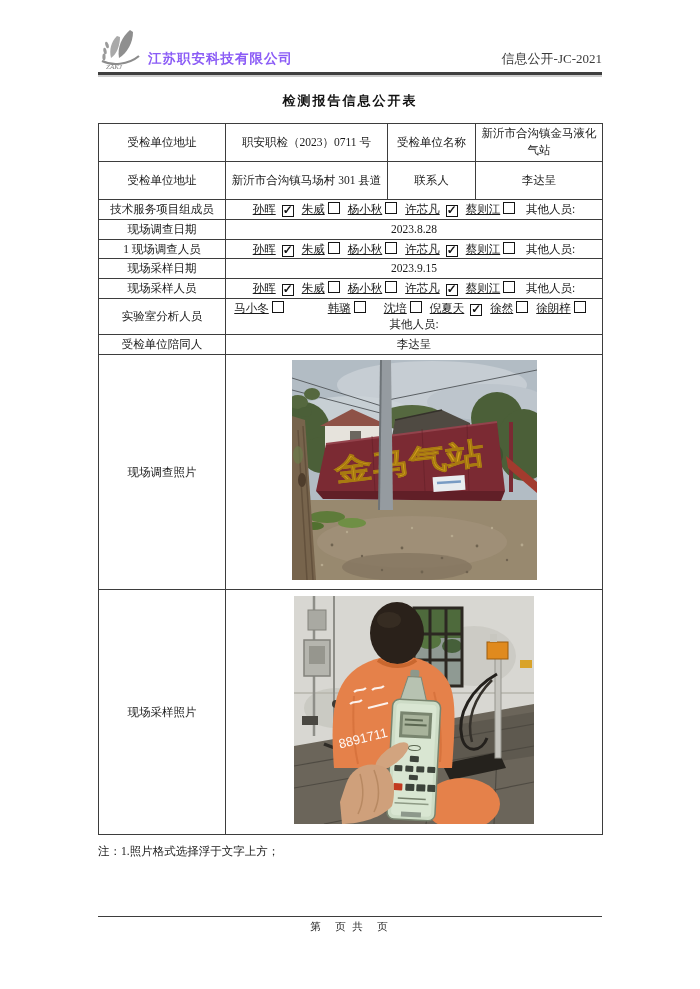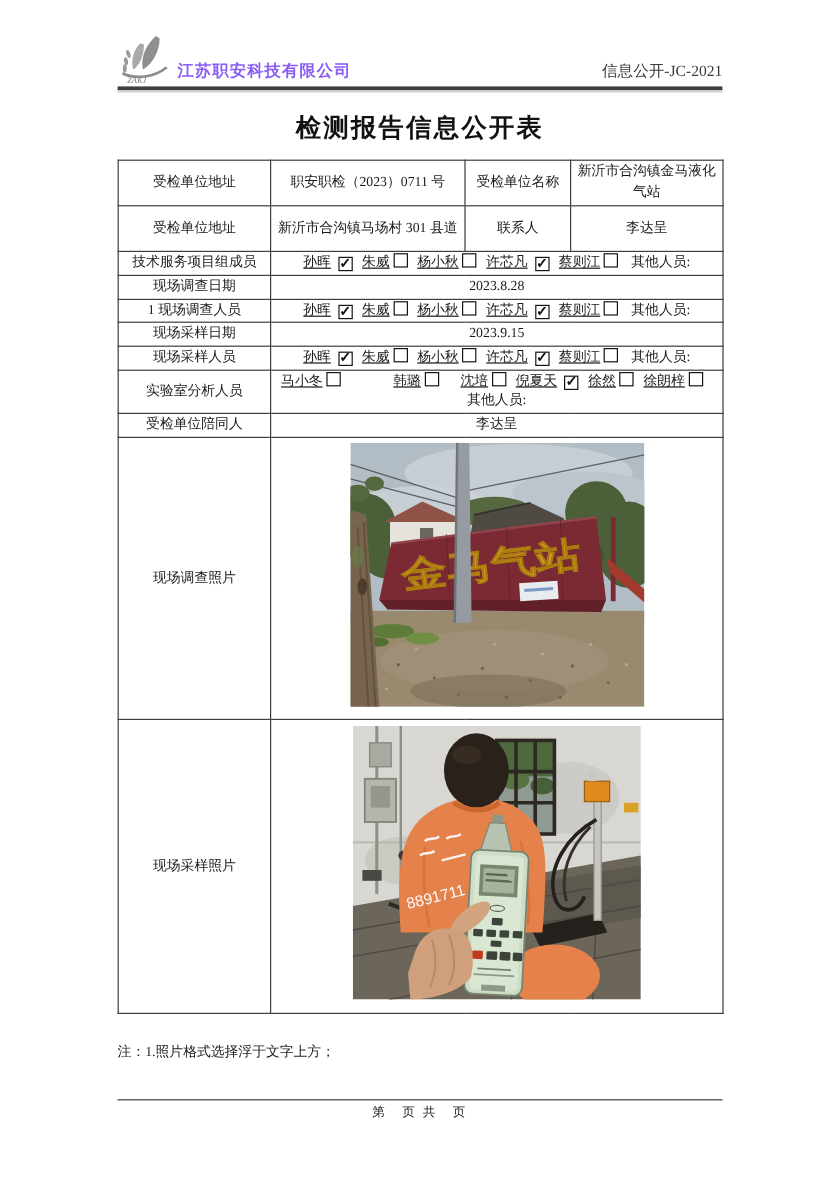--- a/index.html
+++ b/index.html
@@ -7,35 +7,35 @@
         font-family:"Liberation Serif","DejaVu Serif",serif;color:#1a1a1a;}
   .content{position:absolute;left:98px;top:0;width:504px;}
   
   .hdr{display:flex;justify-content:space-between;align-items:flex-end;padding-top:24px;height:46px;}
   .hdr-left{display:flex;align-items:flex-end;}
   .logo-wrap{width:46px;height:42px;margin-right:4px;}
   .company{font-size:13.5px;font-weight:600;color:#8b5cf6;letter-spacing:1px;padding-bottom:2px;}
   .doc-code{font-size:13px;color:#3a3a3a;padding-bottom:2px;}
   .hdr-rule{margin-top:2px;height:2.5px;background:#3f3f3f;box-shadow:0 2px 0 rgba(130,130,130,.4);}
   
-  .title{margin-top:17px;text-align:center;font-size:21px;font-weight:bold;letter-spacing:2px;color:#111;}
+  .title{margin-top:17px;text-align:center;font-size:13px;font-weight:bold;letter-spacing:2px;color:#111;}
   
   table.form{margin-top:13px;border-collapse:collapse;width:504px;font-size:11.5px;table-layout:fixed;}
   table.form td{border:1px solid #3d3d3d;padding:1px 4px;text-align:center;vertical-align:middle;line-height:1.45;}
   td.v-left{text-align:left;padding-left:6px;}
   td.photo-cell{padding:0;text-align:center;}
   
   .cb-item{margin-right:8px;white-space:nowrap;text-decoration:underline;}
   .cb-box{display:inline-block;width:10px;height:10px;border:1.5px solid #141414;margin-left:3px;
           vertical-align:-1px;line-height:9px;text-align:center;font-size:12px;font-weight:bold;color:#111;}
   .cb-box.checked{margin-left:6px;}
   .lab-group .cb-item:nth-child(2){margin-right:18px;padding-left:36px;}
   .others{white-space:nowrap;}
   
-  .note{font-size:11.5px;margin-top:24px;color:#1a1a1a;}
+  .note{font-size:11.5px;margin-top:9px;color:#1a1a1a;}
   .footer{position:absolute;left:98px;top:916px;width:504px;border-top:1.5px solid #3d3d3d;
           text-align:center;font-size:10.5px;padding-top:3px;letter-spacing:2px;color:#222;}
 </style>
 </head>
 <body>
 
 <div class="page">
   <div class="content">
 
     <div class="hdr">

